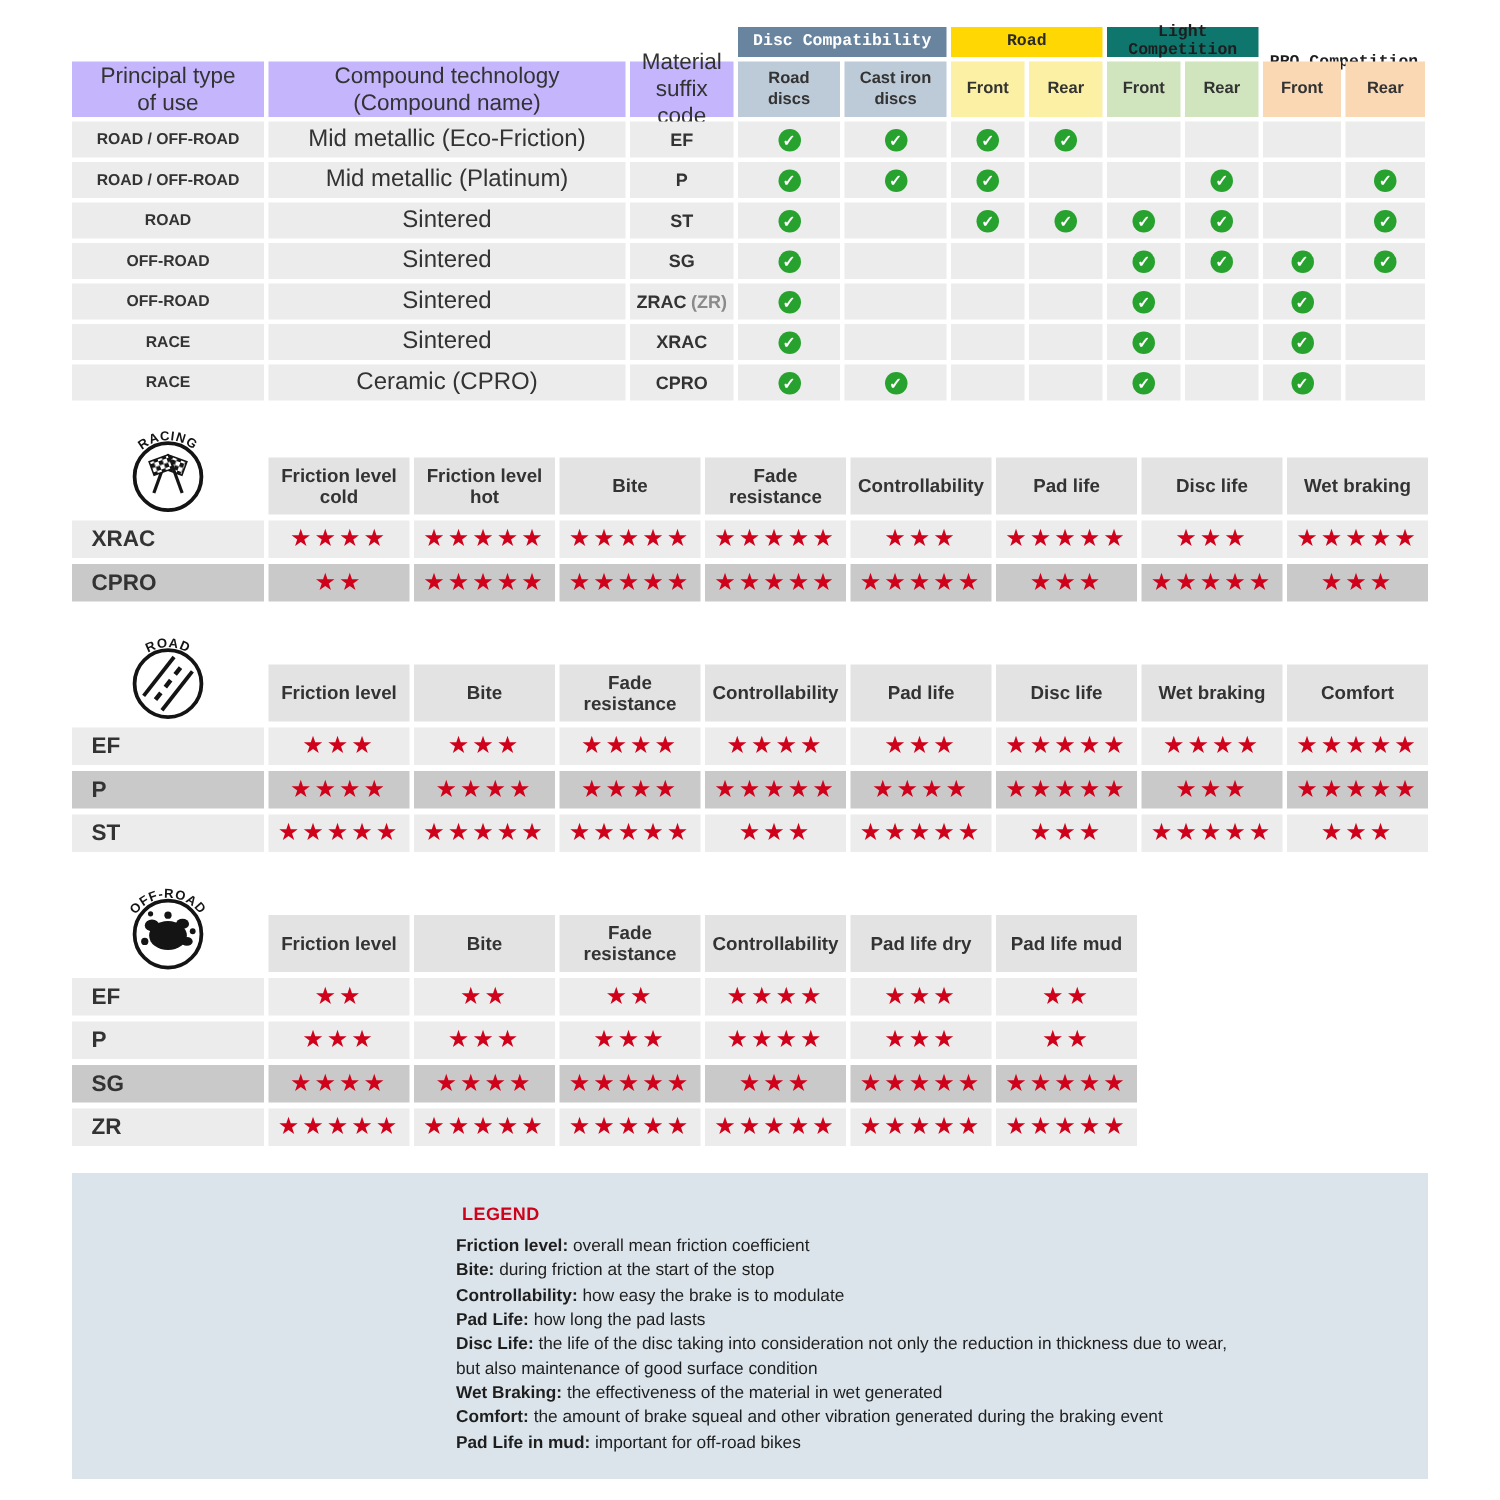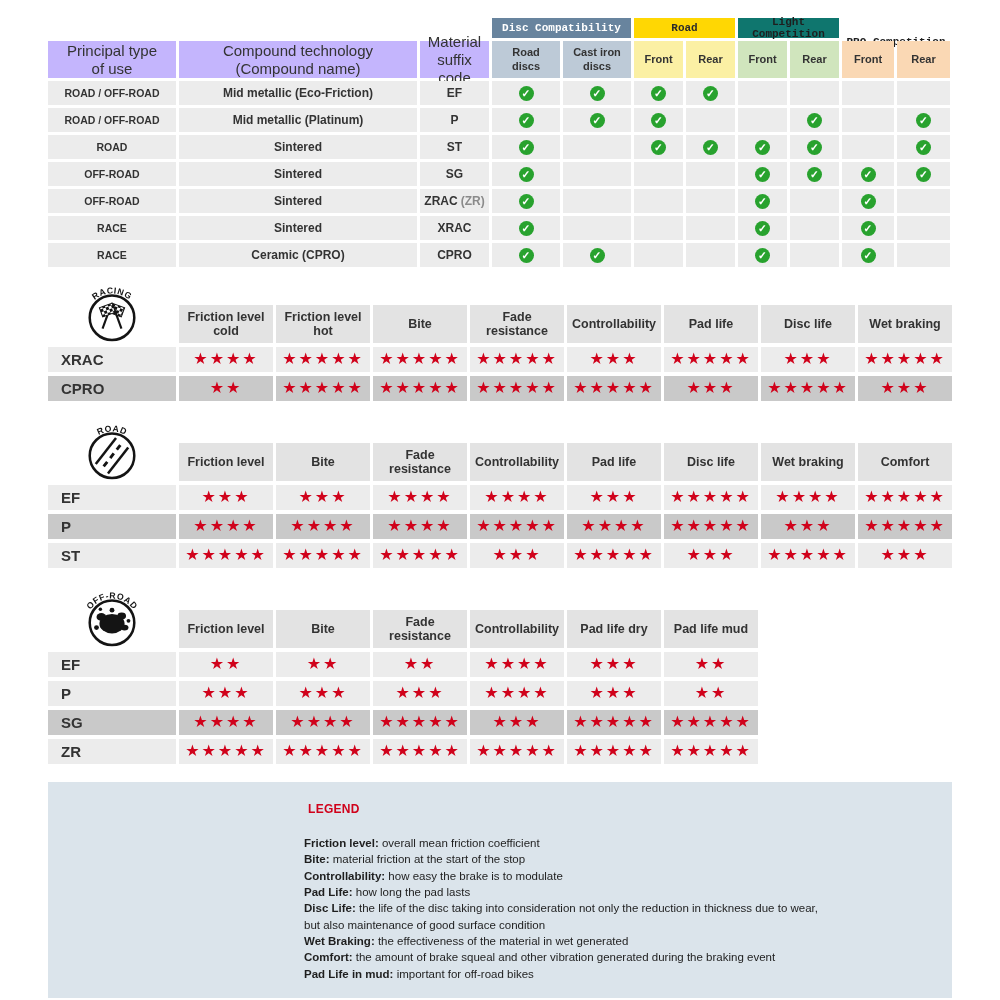--- a/index.html
+++ b/index.html
@@ -27,21 +27,21 @@
   }
   .corner-spacer { background: transparent; }
   .group-banner { font-weight: bold; font-size: 11px; font-family: Liberation Mono, monospace; }
   .hdr-cell {
     background: #c4b5fd; font-weight: normal; font-size: 15px;
     white-space: pre-line; line-height: 1.2;
   }
   .hdr-sub { font-weight: bold; font-size: 11px; white-space: pre-line; line-height: 1.2; }
   .cell { background: #ececec; }
   .use-cell { font-weight: bold; font-size: 10.5px; }
-  .compound-cell { font-weight: bold; font-size: 12px; }
+  .compound-cell { font-weight: normal; font-size: 16px; }
   .code-cell { font-weight: bold; font-size: 12px; }
   .code-note { color: #8a8a8a; font-weight: bold; margin-left: 3px; }
   .check {
     width: 15px; height: 15px; border-radius: 50%;
     background: var(--green); color: #fff;
     font-size: 10.5px; font-weight: bold;
     display: flex; align-items: center; justify-content: center;
   }
 
   
@@ -72,21 +72,21 @@
   }
   .shade-light { background: #ececec; }
   .shade-dark  { background: #c9c9c9; }
 
   
   .legend {
     margin-top: 18px;
     background: #dbe4eb;
     padding: 20px 30px 16px 216px;
   }
-  .legend-title { color: var(--red); font-weight: bold; font-size: 12px; margin-bottom: 19px; letter-spacing: 0.3px; padding-left: 44px; }
+  .legend-title { color: var(--red); font-weight: bold; font-size: 12px; margin-bottom: 7px; letter-spacing: 0.3px; padding-left: 44px; }
   .legend-item { font-size: 11.5px; line-height: 1.42; white-space: pre-line; color: #1e1e1e; padding-left: 40px; }
   .legend-item .term { font-weight: bold; }
 </style>
 </head>
 <body>
 
 <div class="page">
   <div id="compat" class="compat-grid">
       <div class="corner-spacer" style="grid-column: 1 / span 3;"></div>
       <div class="group-banner" style="background: rgb(104, 132, 158); color: rgb(255, 255, 255); grid-column: span 2;">Disc Compatibility</div>
@@ -410,21 +410,21 @@
           <div class="stars shade-light">★★★★★</div>
           <div class="stars shade-light">★★★★★</div>
           <div class="stars shade-light">★★★★★</div>
         </div>
       </div>
     </div>
   <div class="legend">
     <div class="legend-title">LEGEND</div>
     <div id="legend-items">
         <div class="legend-item"><span class="term">Friction level: </span><span class="desc">overall mean friction coefficient</span></div>
-        <div class="legend-item"><span class="term">Bite: </span><span class="desc">material friction at the start of the stop</span></div>
+        <div class="legend-item"><span class="term">Bite: </span><span class="desc">during friction at the start of the stop</span></div>
         <div class="legend-item"><span class="term">Controllability: </span><span class="desc">how easy the brake is to modulate</span></div>
         <div class="legend-item"><span class="term">Pad Life: </span><span class="desc">how long the pad lasts</span></div>
         <div class="legend-item"><span class="term">Disc Life: </span><span class="desc">the life of the disc taking into consideration not only the reduction in thickness due to wear,
 but also maintenance of good surface condition</span></div>
         <div class="legend-item"><span class="term">Wet Braking: </span><span class="desc">the effectiveness of the material in wet generated</span></div>
         <div class="legend-item"><span class="term">Comfort: </span><span class="desc">the amount of brake squeal and other vibration generated during the braking event</span></div>
         <div class="legend-item"><span class="term">Pad Life in mud: </span><span class="desc">important for off-road bikes</span></div>
       </div>
   </div>
 </div>

